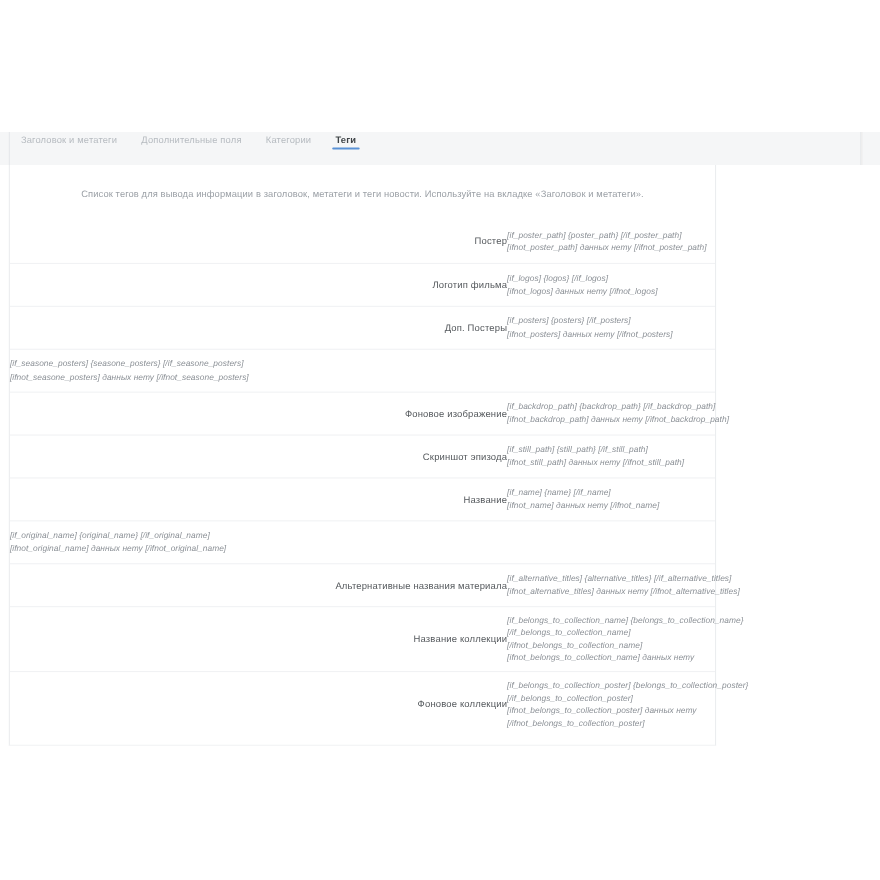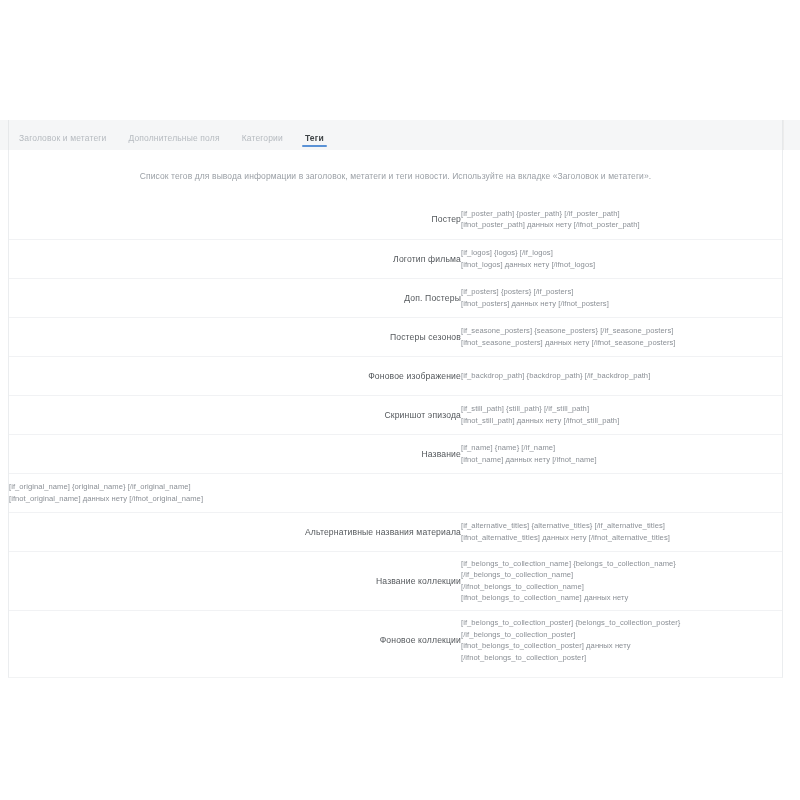--- a/index.html
+++ b/index.html
@@ -50,21 +50,21 @@
     position: relative;
     font-size: 8.5px;
     color: #b6bbc0;
     letter-spacing: .15px;
     padding: 0 0 7px 0;
     margin-right: 22px;
     white-space: nowrap;
     cursor: pointer;
     line-height: 1;
     align-self: flex-end;
-    margin-bottom: 1px;
+    margin-bottom: 12px;
     text-align: right;
   }
   .tab.active {
     color: #3f4447;
     font-weight: 600;
   }
   .tab.active::after {
     content: "";
     position: absolute;
     left: -3px;
@@ -73,21 +73,21 @@
     height: 2px;
     background: #5a92d6;
     border-radius: 1px;
   }
 
   
   .card {
     position: absolute;
     left: 8px;
     top: 150px;
-    width: 775px;
+    width: 643px;
     height: 528px;
     background: #ffffff;
     border-left: 1px solid #ebedef;
     border-right: 1px solid #ebedef;
     border-bottom: 1px solid #f2f3f4;
     box-sizing: border-box;
   }
 
   .intro {
     text-align: center;
@@ -120,20 +120,21 @@
     color: #54585c;
     letter-spacing: .15px;
     box-sizing: border-box;
     text-align: right;
   }
 
   .row-tags {
     flex: 1 1 auto;
     padding: 6px 10px 6px 0;
     box-sizing: border-box;
+    font-style: italic;
   }
   .tag-line {
     font-size: 7.6px;
     color: #8b9096;
     line-height: 1.52;
     letter-spacing: .05px;
     white-space: nowrap;
   }
 
   
@@ -181,30 +182,30 @@
           </div>
         </div>
         <div class="row">
           <div class="row-label">Доп. Постеры</div>
           <div class="row-tags">
             <div class="tag-line">[if_posters] {posters} [/if_posters]</div>
             <div class="tag-line">[ifnot_posters] данных нету [/ifnot_posters]</div>
           </div>
         </div>
         <div class="row">
-          <div class="row-label">Постеры сезонов</div>
           <div class="row-tags">
             <div class="tag-line">[if_seasone_posters] {seasone_posters} [/if_seasone_posters]</div>
             <div class="tag-line">[ifnot_seasone_posters] данных нету [/ifnot_seasone_posters]</div>
           </div>
         </div>
         <div class="row">
           <div class="row-label">Фоновое изображение</div>
           <div class="row-tags">
             <div class="tag-line">[if_backdrop_path] {backdrop_path} [/if_backdrop_path]</div>
+            <div class="tag-line">[ifnot_backdrop_path] данных нету [/ifnot_backdrop_path]</div>
           </div>
         </div>
         <div class="row">
           <div class="row-label">Скриншот эпизода</div>
           <div class="row-tags">
             <div class="tag-line">[if_still_path] {still_path} [/if_still_path]</div>
             <div class="tag-line">[ifnot_still_path] данных нету [/ifnot_still_path]</div>
           </div>
         </div>
         <div class="row">

